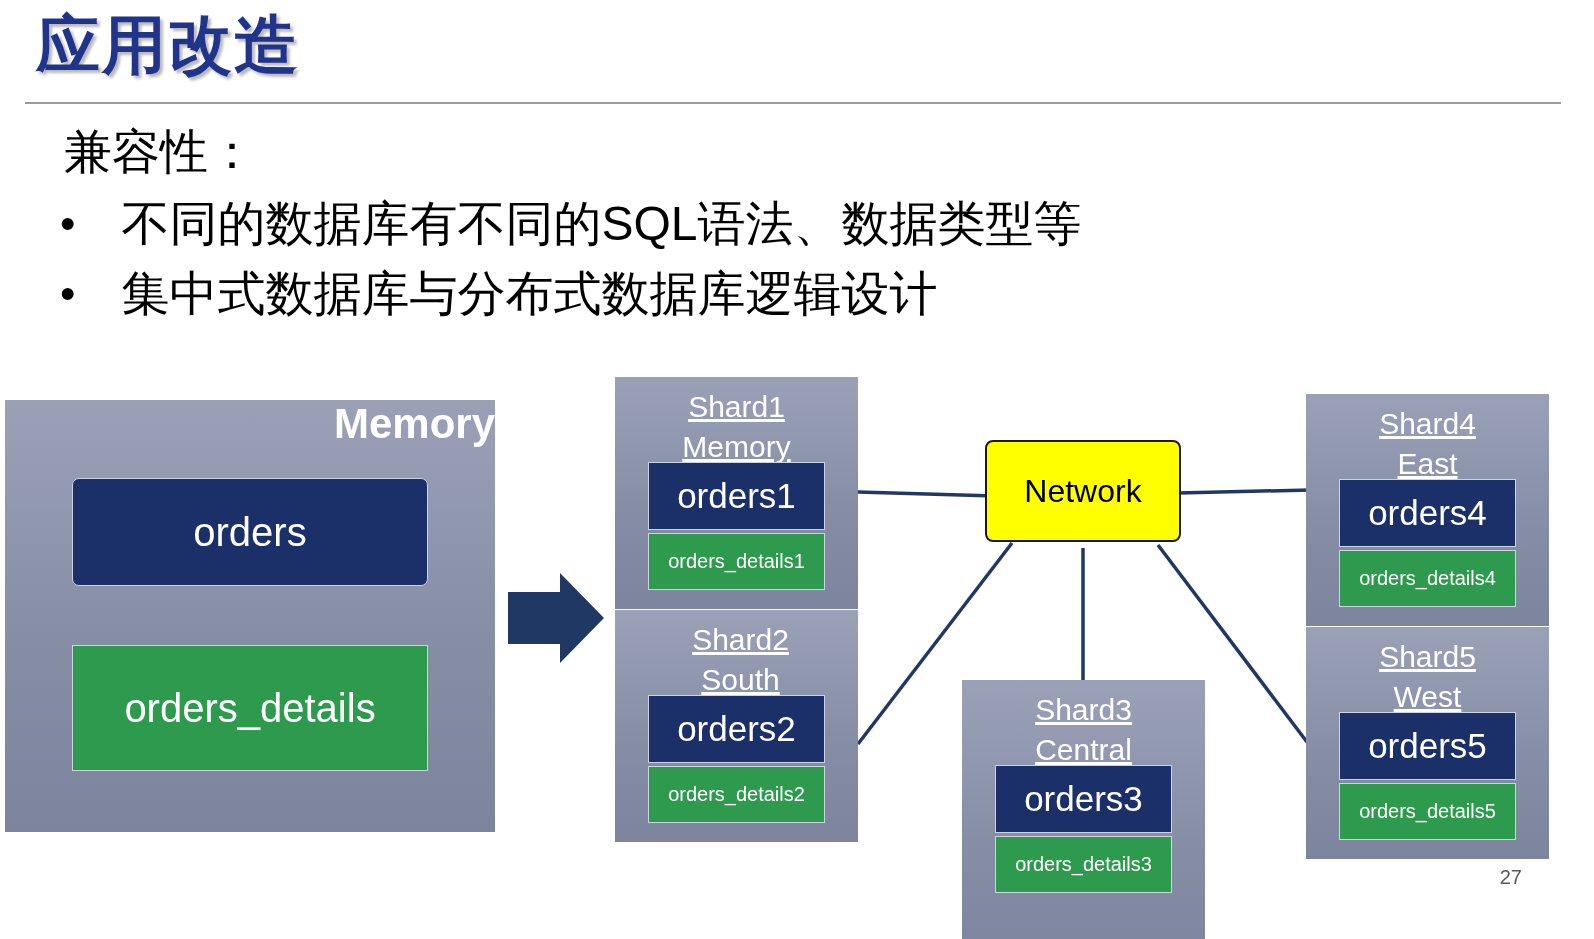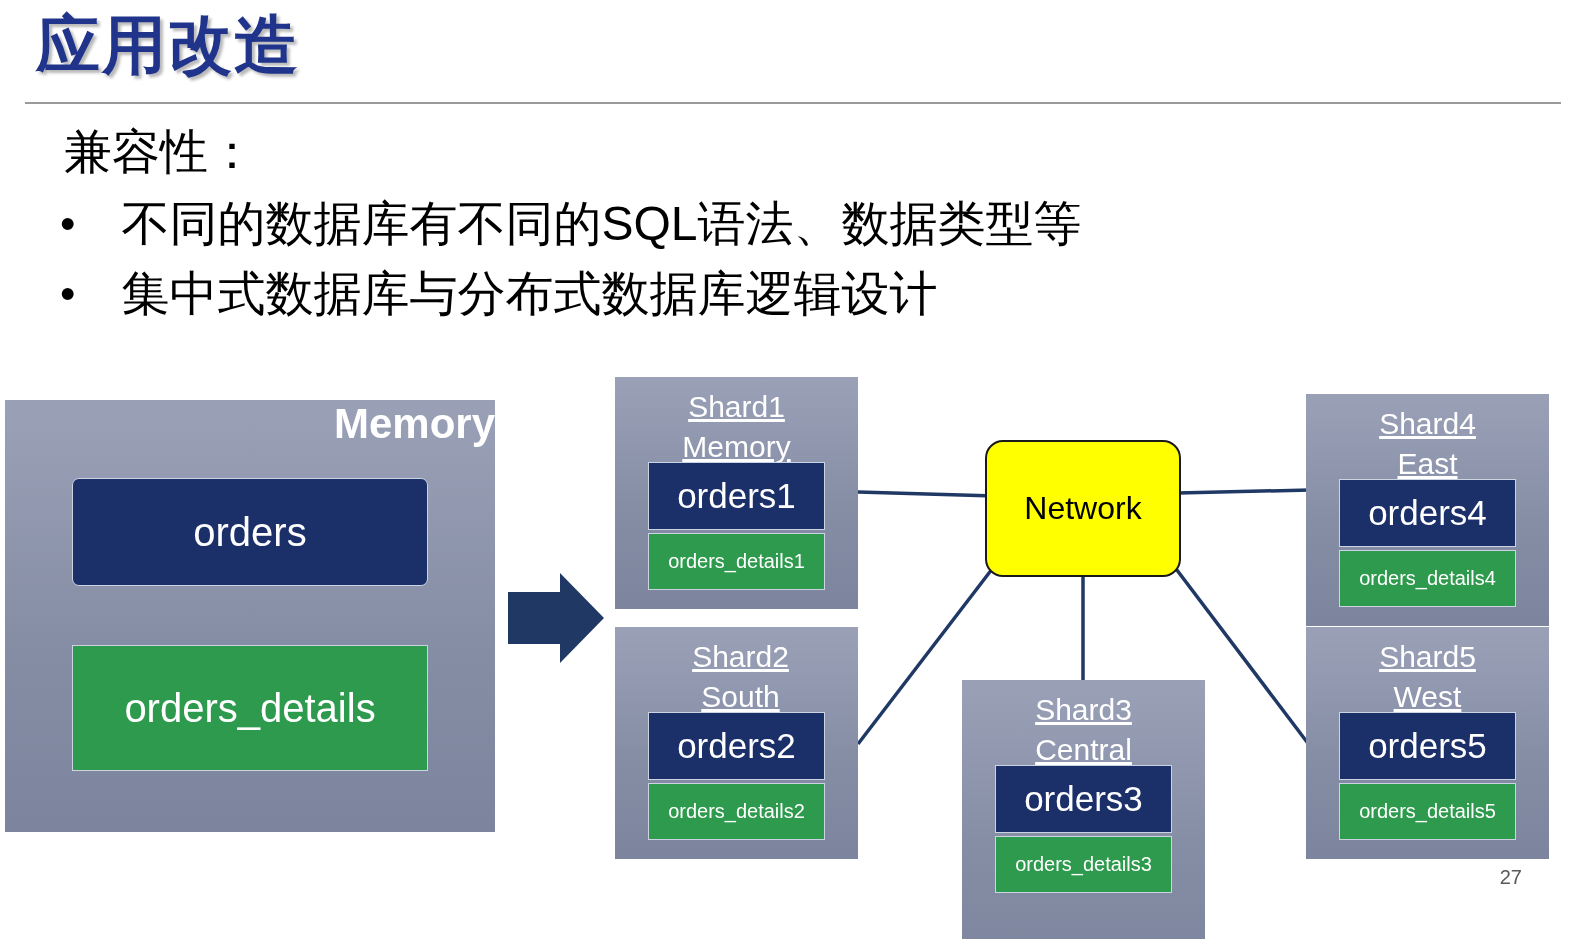--- a/index.html
+++ b/index.html
@@ -104,43 +104,43 @@
     position: absolute; left: 52px; top: 0;
     width: 0; height: 0;
     border-top: 45px solid transparent;
     border-bottom: 45px solid transparent;
     border-left: 44px solid #1F3864;
   }
 
   
   .shard { width: 243px; height: 232px; }
   .shard-pos-1 { left: 615px;  top: 377px; }
-  .shard-pos-2 { left: 615px;  top: 627px; padding-left: 8px; }
+  .shard-pos-2 { left: 615px;  top: 610px; padding-left: 8px; }
   .shard-pos-3 { left: 962px;  top: 680px; height: 296px; }
   .shard-pos-4 { left: 1306px; top: 377px; margin-top: 17px; }
   .shard-pos-5 { left: 1306px; top: 627px; }
   .shard-title {
     text-align: center;
     color: #ffffff;
     font-size: 30px;
     line-height: 1.32;
     margin-top: 10px;
     text-decoration: underline;
   }
   .shard-orders  { left: 33px; top: 85px;  width: 177px; height: 68px; font-size: 35px; }
   .shard-details { left: 33px; top: 156px; width: 177px; height: 57px; font-size: 20px; }
 
   
   .network-node {
     position: absolute;
     left: 985px; top: 440px;
-    width: 196px; height: 137px;
+    width: 196px; height: 102px;
     background: #FFFF00;
     border: 2px solid #1a1a1a;
-    border-radius: 18px;
+    border-radius: 8px;
     display: flex;
     align-items: center;
     justify-content: center;
     font-size: 32px;
     color: #000000;
     z-index: 3;
   }
 
   
   .connectors {

